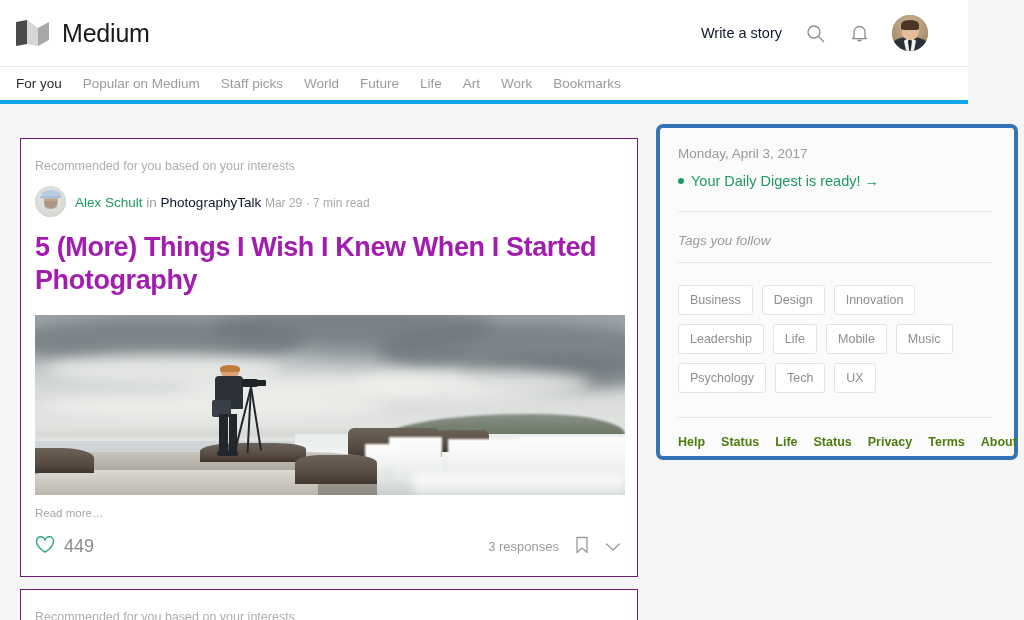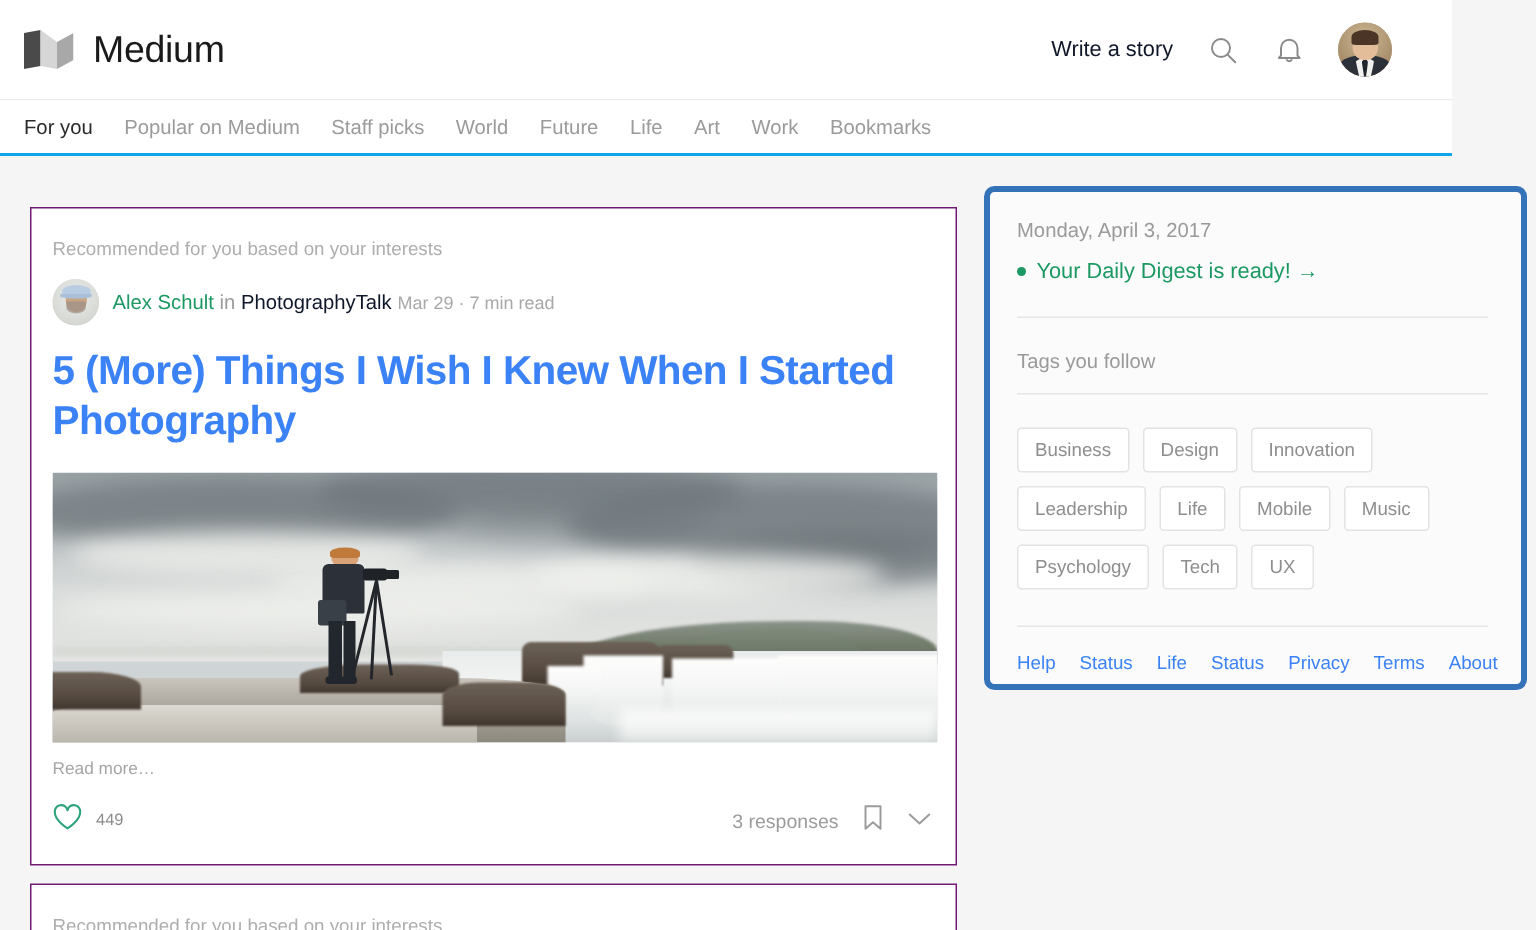--- a/index.html
+++ b/index.html
@@ -69,21 +69,21 @@
 
   
   .navbar {
     position: absolute;
     top: 67px; left: 0;
     width: 968px;
     height: 37px;
     background: #ffffff;
     display: flex;
     align-items: center;
-    border-bottom: 2px solid #0ea5e9;
+    border-bottom: 4px solid #0ea5e9;
   }
   .nav-items {
     display: flex;
     align-items: center;
     margin-left: 16px;
     gap: 21px;
   }
   .nav-item {
     font-size: 13.5px;
     color: #9b9b9b;
@@ -136,21 +136,21 @@
   .byline-in { color: #9b9b9b; }
   .publication { color: #0f172a; font-weight: 400; }
   .byline-row2 {
     font-size: 12px;
     color: #a8a8a8;
     margin-top: 2px;
   }
   .article-title {
     font-size: 27px;
     font-weight: 700;
-    color: #3b82f6;
+    color: #a21caf;
     line-height: 1.22;
     letter-spacing: -0.4px;
     padding: 14px 28px 0 14px;
   }
   .hero-wrap {
     margin: 18px 0 0 14px;
     width: 590px;
     height: 180px;
     overflow: hidden;
     position: relative;
@@ -164,21 +164,21 @@
     display: flex;
     align-items: center;
     padding: 17px 16px 0 14px;
   }
   .heart-group {
     display: flex;
     align-items: center;
     gap: 9px;
   }
   .heart-count {
-    font-size: 11px;
+    font-size: 18px;
     color: #8c8c8c;
   }
   .footer-right {
     margin-left: auto;
     display: flex;
     align-items: center;
     gap: 16px;
   }
   .responses {
     font-size: 13px;
@@ -221,20 +221,21 @@
   }
   .divider {
     height: 1px;
     background: #e6e6e6;
     margin: 22px 0 0 0;
   }
   .tags-heading {
     font-size: 13.5px;
     color: #9a9a9a;
     margin-top: 21px;
+    font-style: italic;
   }
   .tags-wrap {
     display: flex;
     flex-wrap: wrap;
     gap: 9px;
     margin-top: 22px;
     width: 290px;
   }
   .tag {
     border: 1px solid #e3e3e3;
@@ -245,22 +246,23 @@
     color: #8e8e8e;
     white-space: nowrap;
   }
   .footer-links {
     display: flex;
     gap: 16px;
     margin-top: 17px;
   }
   .footer-link {
     font-size: 12.5px;
-    color: #3b82f6;
+    color: #4d7c0f;
     white-space: nowrap;
+    font-weight: bold;
   }
   .sidebar-divider-bottom {
     height: 1px;
     background: #e6e6e6;
     margin-top: 24px;
   }
 
   
   .photo { position: absolute; inset: 0; background: #cfd4d6; overflow: hidden; }
   .sky {

